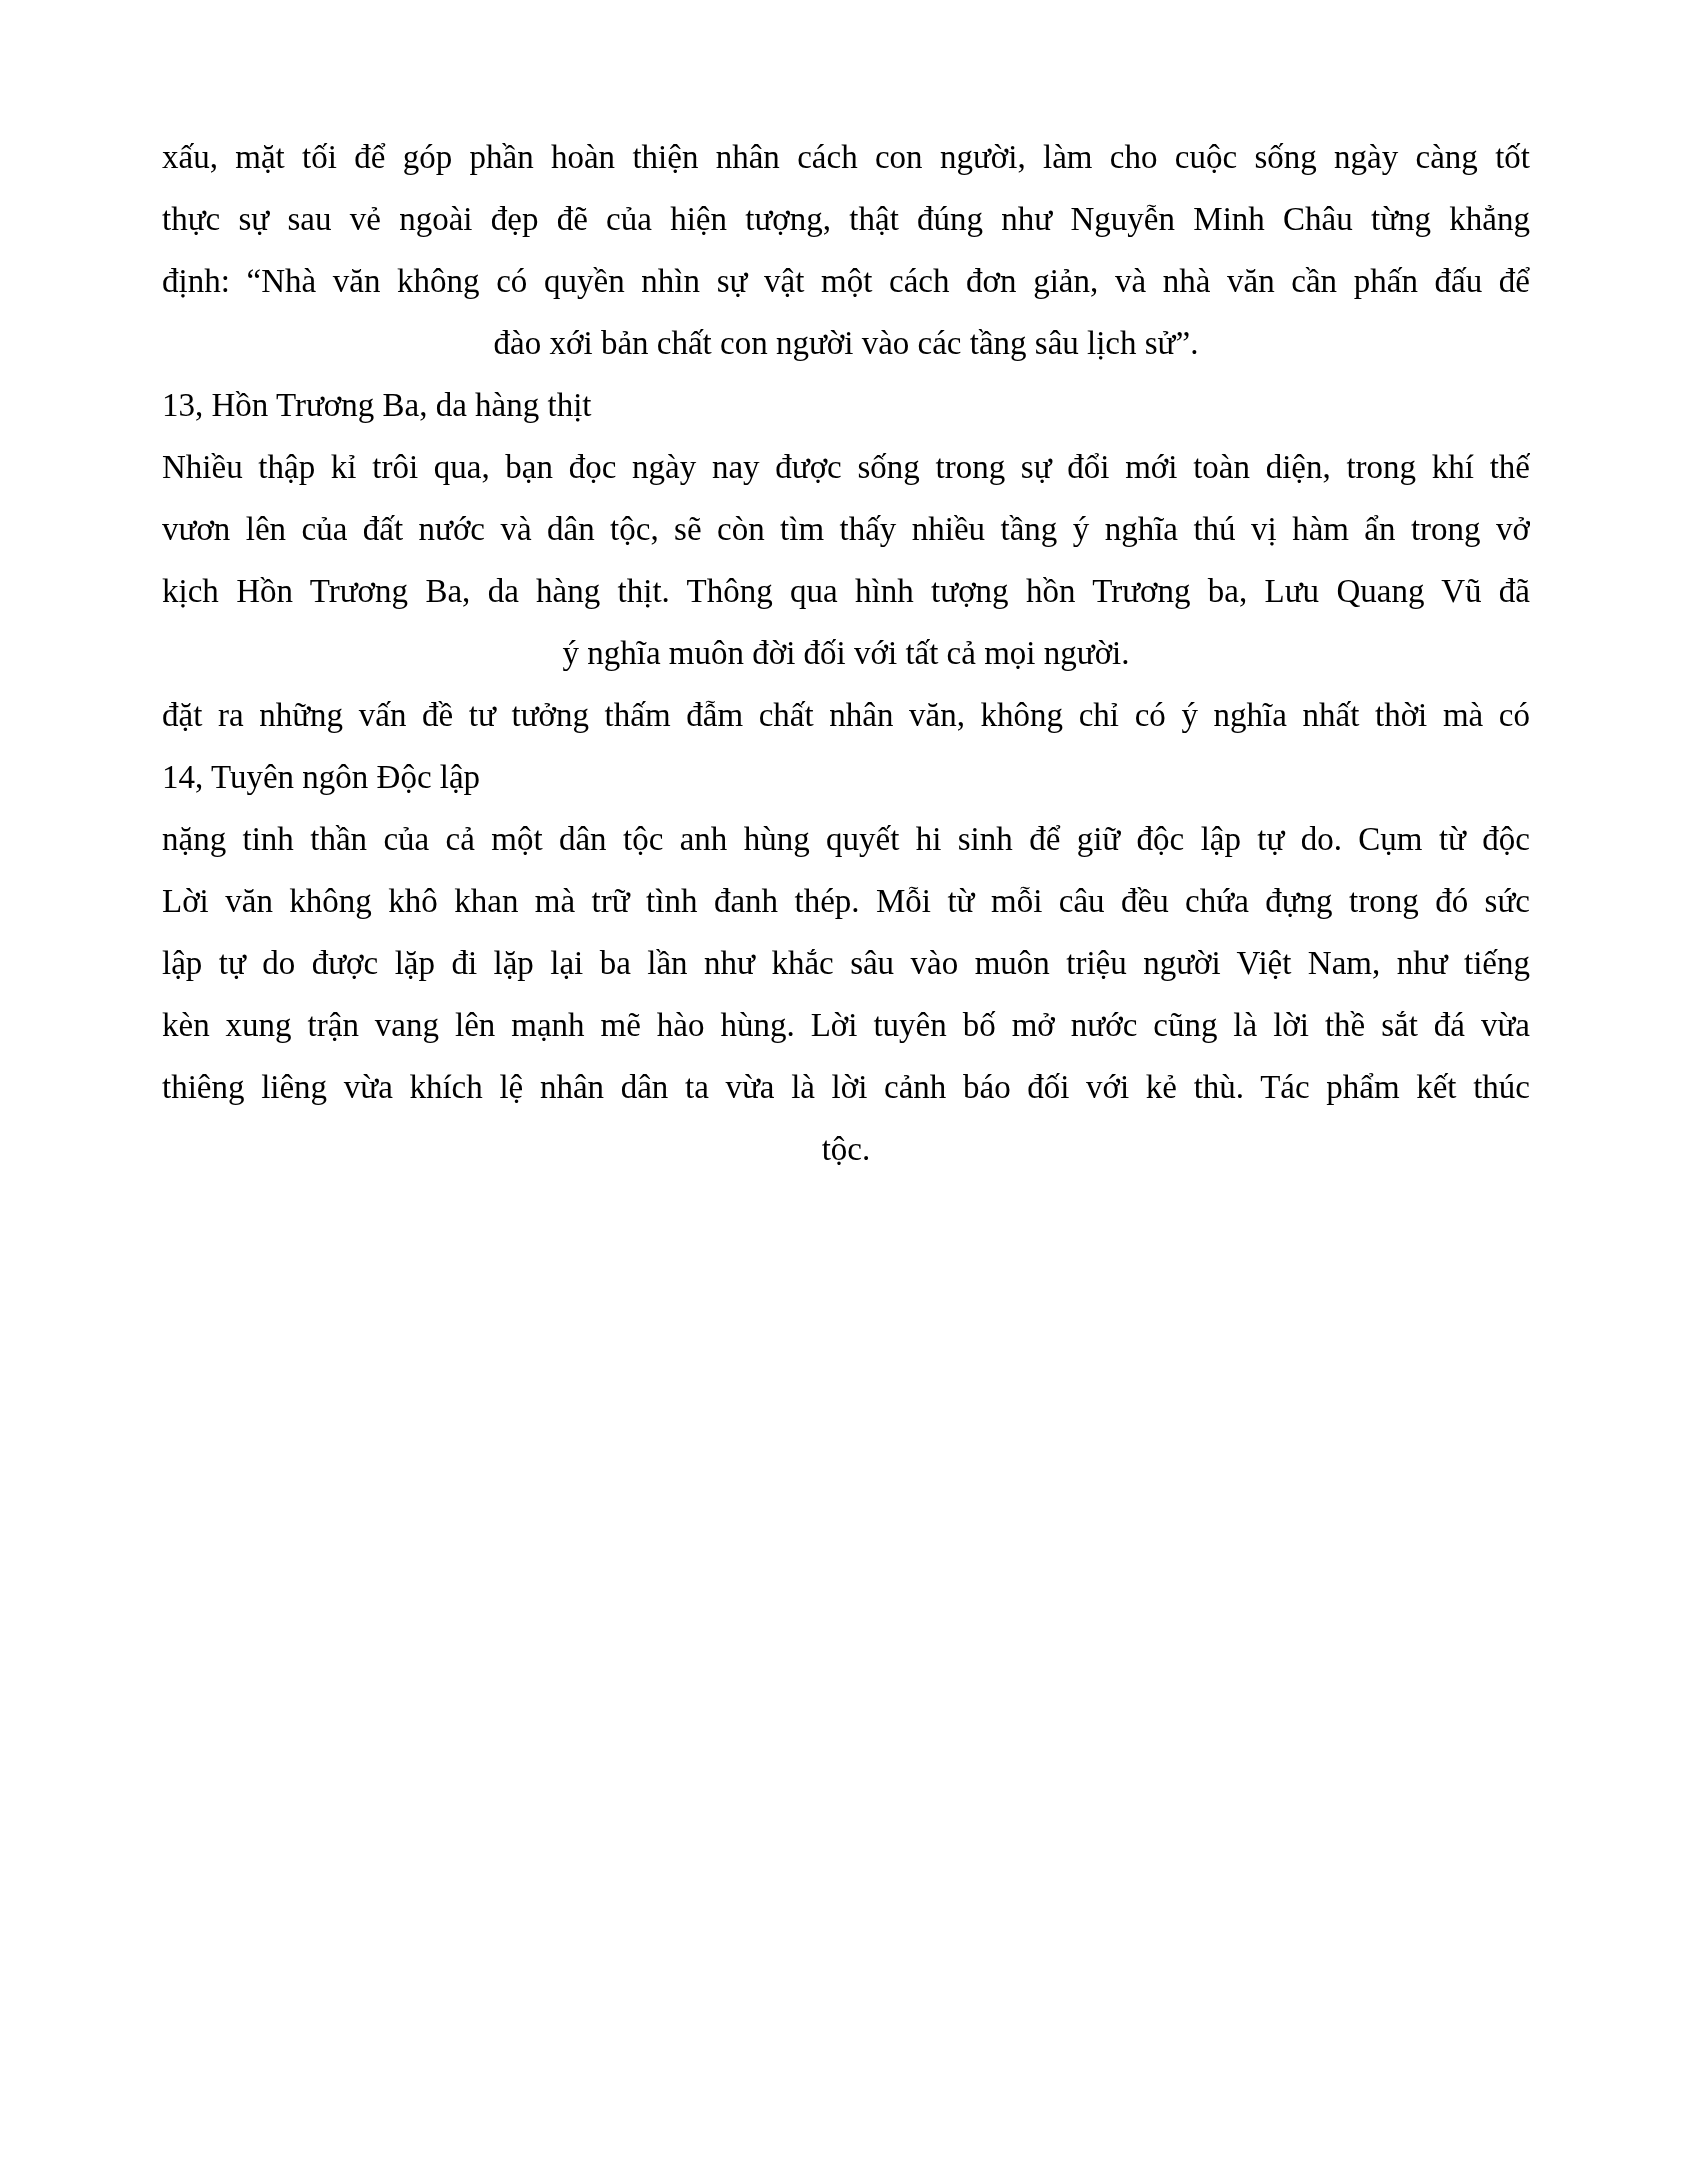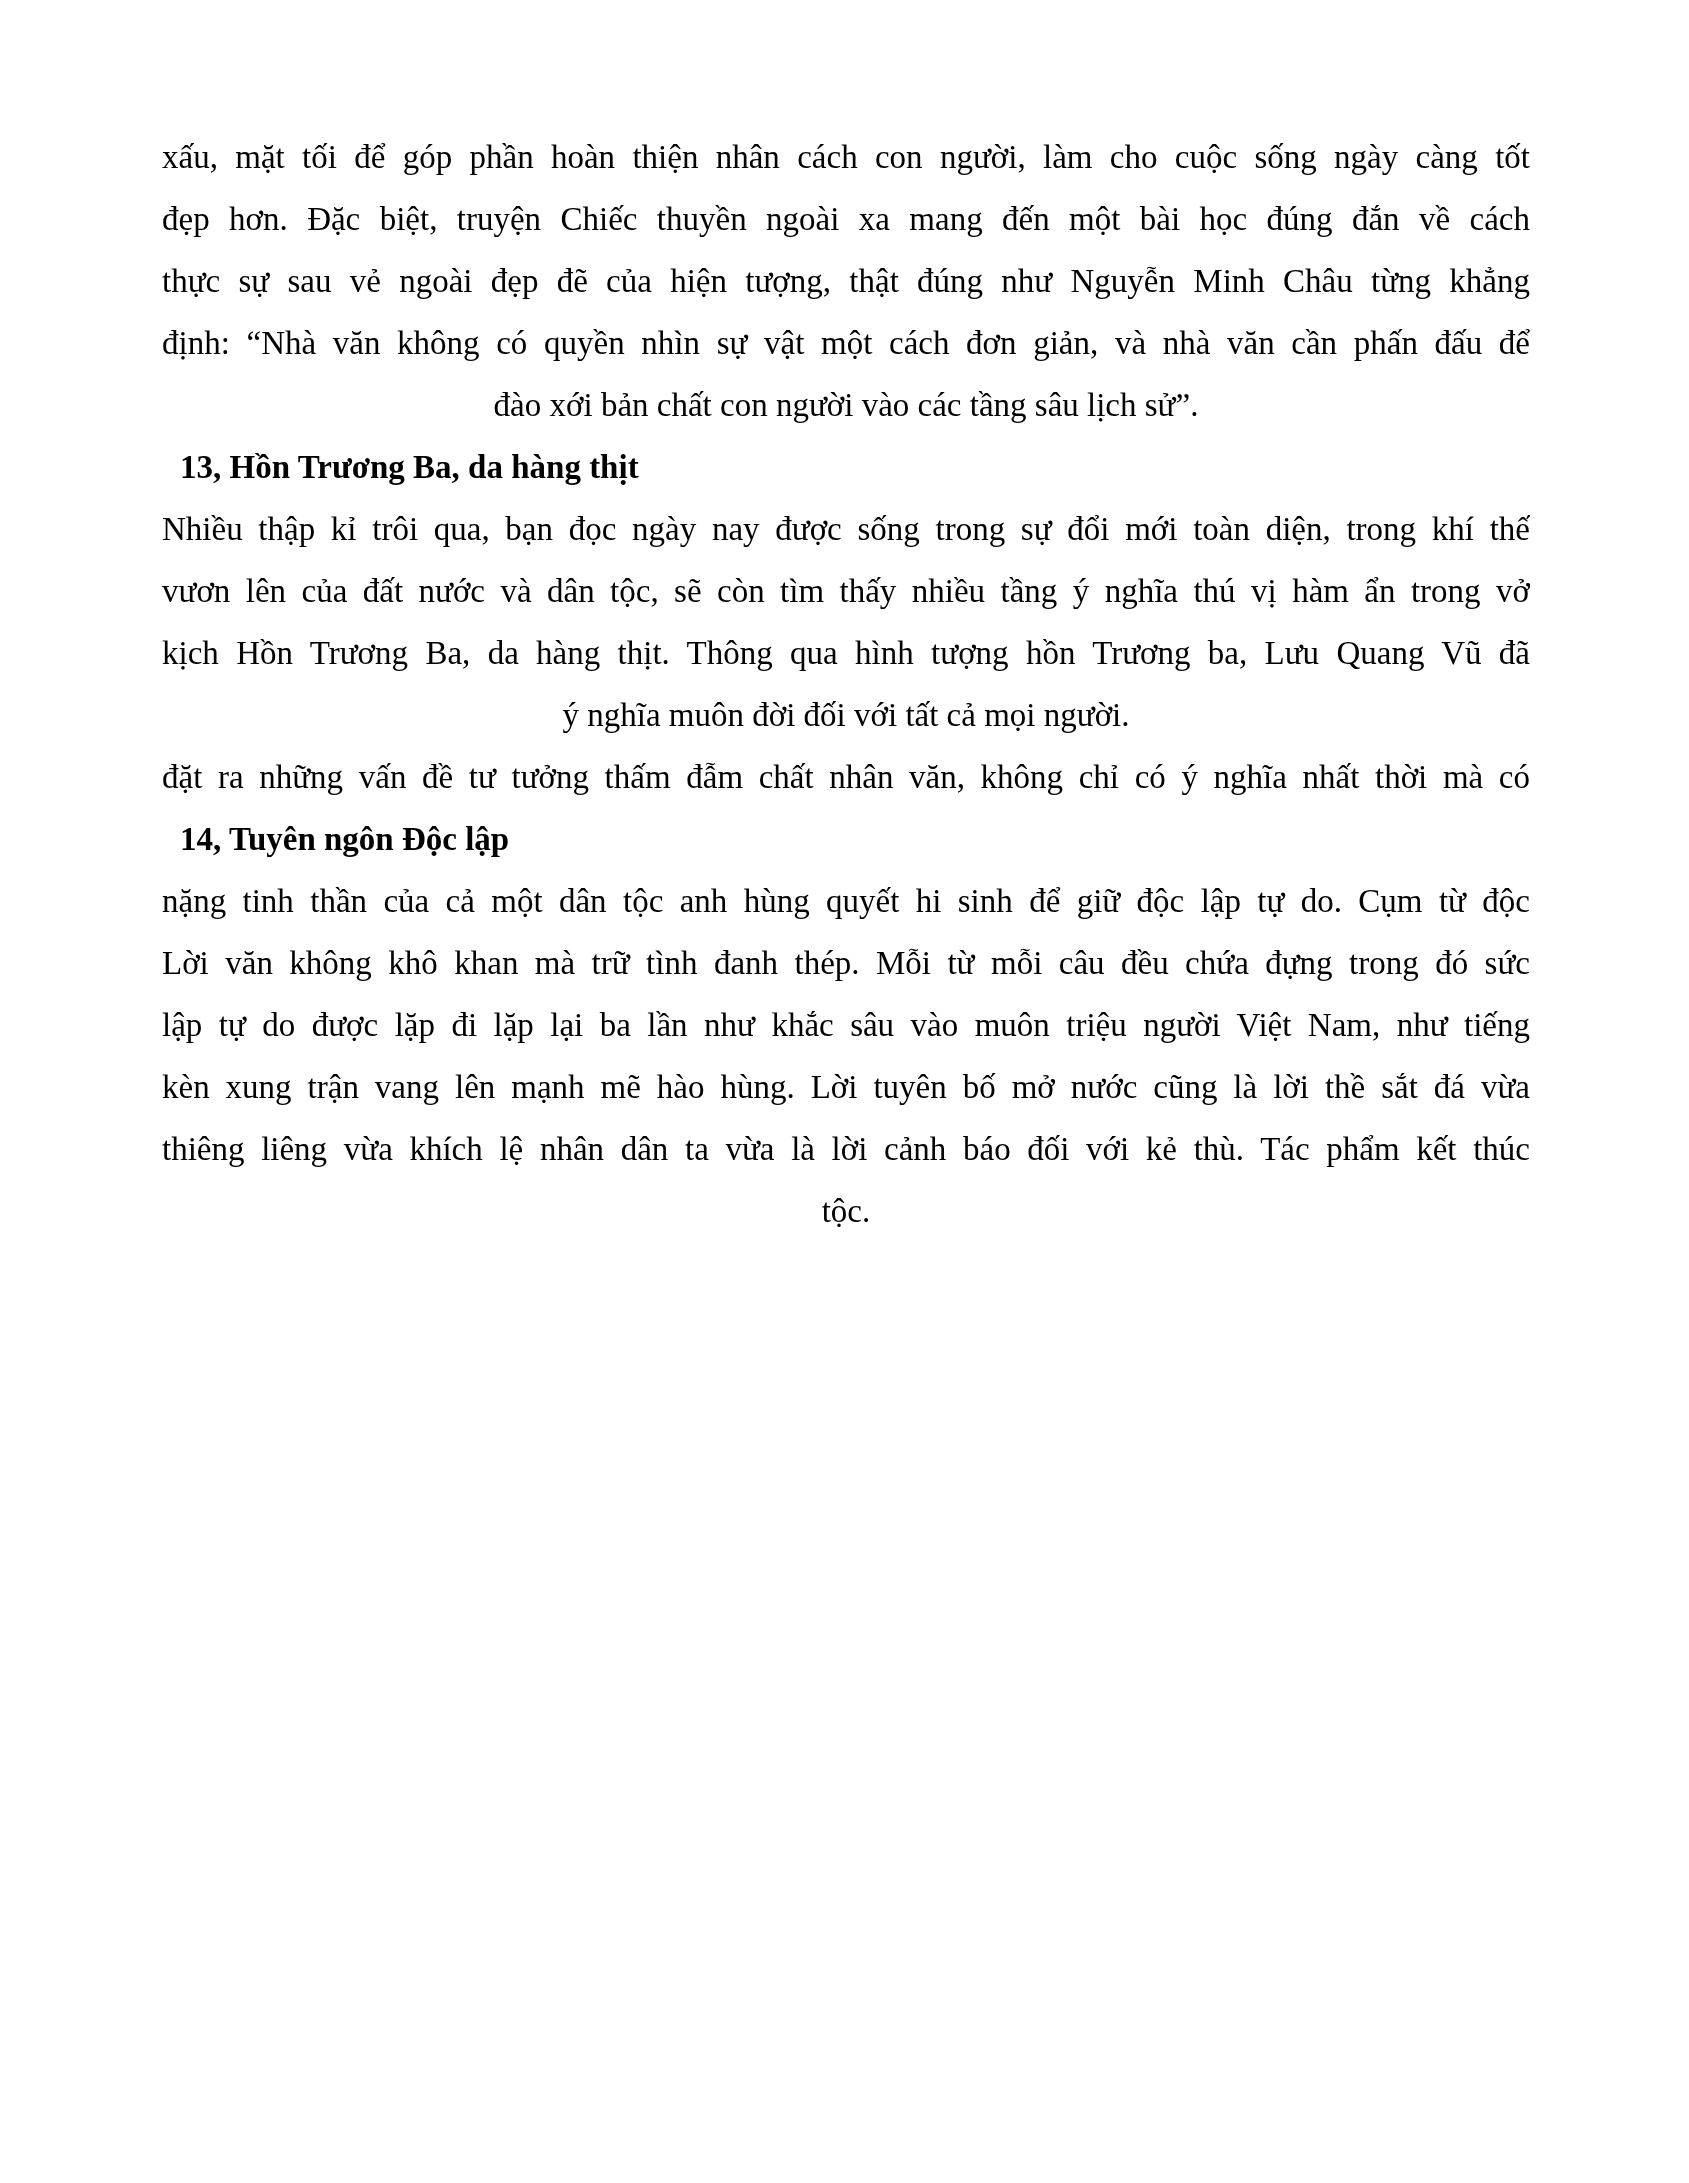--- a/index.html
+++ b/index.html
@@ -30,32 +30,30 @@
     overflow: hidden;
   }
   .fill {
     text-align: justify;
     text-align-last: justify;
   }
   .left {
     text-align: center;
   }
   .heading {
-    font-weight: bold;
+    font-weight: normal;
     text-align: left;
-    margin-left: 18px;
   }
 </style>
 </head>
 <body>
 
 <div class="page">
   <div class="textblock">
     <div class="line fill">xấu, mặt tối để góp phần hoàn thiện nhân cách con người, làm cho cuộc sống ngày càng tốt</div>
-    <div class="line fill">đẹp hơn. Đặc biệt, truyện Chiếc thuyền ngoài xa mang đến một bài học đúng đắn về cách</div>
     <div class="line fill">thực sự sau vẻ ngoài đẹp đẽ của hiện tượng, thật đúng như Nguyễn Minh Châu từng khẳng</div>
     <div class="line fill">định: “Nhà văn không có quyền nhìn sự vật một cách đơn giản, và nhà văn cần phấn đấu để</div>
     <div class="line left">đào xới bản chất con người vào các tầng sâu lịch sử”.</div>
     <div class="line heading">13, Hồn Trương Ba, da hàng thịt</div>
     <div class="line fill">Nhiều thập kỉ trôi qua, bạn đọc ngày nay được sống trong sự đổi mới toàn diện, trong khí thế</div>
     <div class="line fill">vươn lên của đất nước và dân tộc, sẽ còn tìm thấy nhiều tầng ý nghĩa thú vị hàm ẩn trong vở</div>
     <div class="line fill">kịch Hồn Trương Ba, da hàng thịt. Thông qua hình tượng hồn Trương ba, Lưu Quang Vũ đã</div>
     <div class="line left">ý nghĩa muôn đời đối với tất cả mọi người.</div>
     <div class="line fill">đặt ra những vấn đề tư tưởng thấm đẫm chất nhân văn, không chỉ có ý nghĩa nhất thời mà có</div>
     <div class="line heading">14, Tuyên ngôn Độc lập</div>

